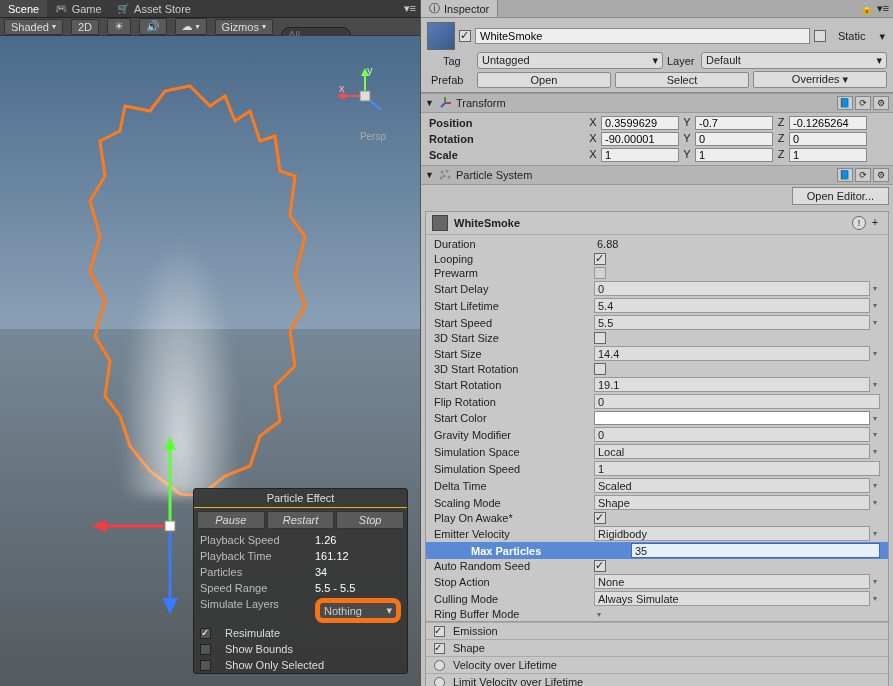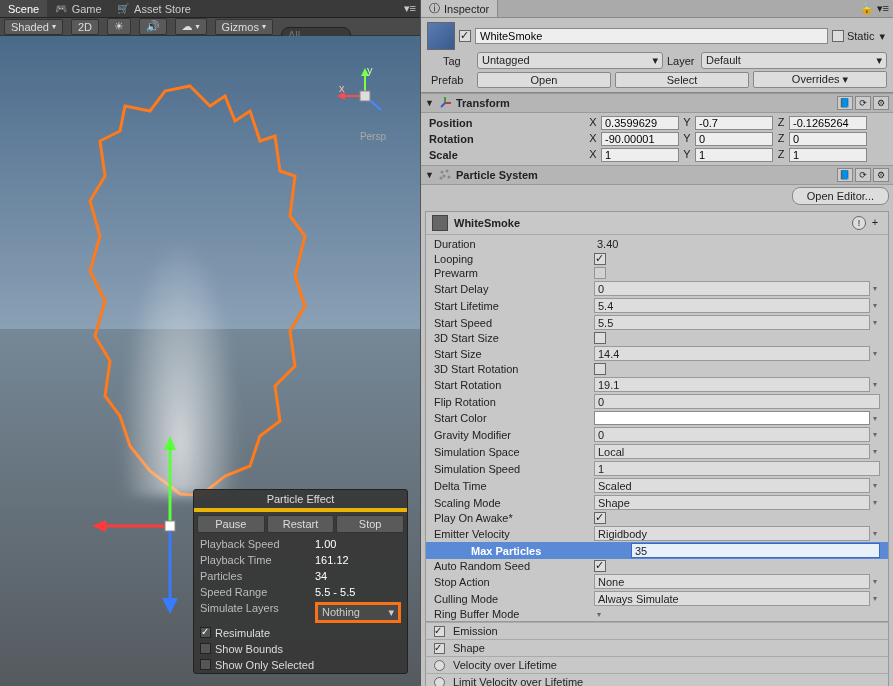--- a/index.html
+++ b/index.html
@@ -25,71 +25,71 @@
 .sky { position: absolute; top: 0; left: 0; right: 0; height: 45%; background: linear-gradient(#4a6a8a, #8aa0b5); }
 .ground { position: absolute; bottom: 0; left: 0; right: 0; height: 55%; background: linear-gradient(#758897, #555a5e); }
 .gizmo-3d { position: absolute; top: 30px; right: 25px; width: 60px; height: 60px; }
 .persp-label { position: absolute; top: 95px; right: 34px; color: #aaa; font-size: 10px; }
 .smoke-outline { position: absolute; left: 50px; top: 40px; }
 .smoke { position: absolute; left: 120px; top: 200px; width: 120px; height: 260px; background: radial-gradient(ellipse at 50% 80%, rgba(255,255,255,0.7), rgba(255,255,255,0.3) 40%, transparent 70%); filter: blur(6px); }
 .transform-gizmo { position: absolute; left: 90px; top: 390px; }
 
 
 .pe-overlay { position: absolute; bottom: 12px; right: 12px; width: 215px; background: rgba(55,55,55,0.94); border: 1px solid #222; border-radius: 3px; color: #ddd; }
-.pe-title { text-align: center; padding: 3px 0; border-bottom: 4px solid #eab308; }
-.pe-buttons { display: flex; gap: 2px; padding: 3px; }
+.pe-title { text-align: center; padding: 3px 0; border-bottom: 1px solid #eab308; }
+.pe-buttons { display: flex; gap: 2px; padding: 3px; font-style: italic; }
 .pe-btn { flex: 1; background: #5a5a5a; border: 1px solid #333; border-radius: 2px; padding: 2px 0; text-align: center; color: #ddd; cursor: pointer; }
 .pe-row { display: flex; padding: 2px 6px; }
 .pe-row .lbl { width: 115px; color: #bbb; }
 .pe-row .val { color: #fff; }
-.pe-dd { background: #4a4a4a; border: 3px solid #f97316; border-radius: 0; padding: 1px 4px; flex: 1; color: #ccc; display: flex; justify-content: space-between; }
-.pe-check { display: flex; align-items: flex-start; padding: 2px 6px; gap: 4px; }
+.pe-dd { background: #4a4a4a; border: 5px solid #f97316; border-radius: 8px; padding: 1px 4px; flex: 1; color: #ccc; display: flex; justify-content: space-between; align-items: flex-end; }
+.pe-check { display: flex; align-items: flex-end; padding: 2px 6px; gap: 14px; }
 .pe-chk { width: 11px; height: 11px; background: #555; border: 1px solid #222; position: relative; }
 .pe-chk.on::after { content: '✓'; position: absolute; top: -2px; left: 0; color: #fff; font-size: 10px; }
 
 
 .insp-tabs { display: flex; background: #aaa; height: 18px; border-bottom: 1px solid #888; }
 .insp-tab { padding: 2px 8px; background: #c2c2c2; display: flex; align-items: center; gap: 4px; border-right: 1px solid #888; }
 .insp-tabs-end { margin-left: auto; padding: 2px 4px; }
 .lock-icon { cursor: pointer; }
 .ctx-icon { cursor: pointer; }
 
 .header-block { padding: 4px 6px; background: #c2c2c2; border-bottom: 1px solid #888; }
 .header-row1 { display: flex; align-items: center; gap: 4px; }
 .cube-icon { width: 28px; height: 28px; background: linear-gradient(135deg, #5a7cb5, #3a5a8a); border: 1px solid #666; }
 .chk { width: 12px; height: 12px; border: 1px solid #666; background: #ddd; position: relative; cursor: pointer; }
 .chk.on::after { content: '✓'; position: absolute; top: -2px; left: 0; font-size: 11px; color: #222; }
 .name-input { flex: 1; background: #eee; border: 1px solid #888; padding: 1px 4px; }
-.static-chk { display: flex; align-items: center; gap: 3px; }
+.static-chk { display: flex; align-items: center; gap: 12px; }
 .st-dd { cursor: pointer; padding: 0 2px; }
 
 .header-row2 { display: flex; align-items: center; gap: 4px; margin-top: 2px; margin-left: 16px; }
 .hlbl { width: 30px; }
 .hdd { flex: 1; background: #ddd; border: 1px solid #888; border-radius: 3px; padding: 1px 4px; display: flex; justify-content: space-between; cursor: pointer; }
 
 .header-row3 { display: flex; align-items: center; gap: 4px; margin-top: 2px; margin-left: 4px; }
 .pf-lbl { width: 42px; }
 .pf-btn { flex: 1; background: #ddd; border: 1px solid #888; border-radius: 2px; padding: 1px 0; text-align: center; cursor: pointer; }
 
 .comp-header { display: flex; align-items: center; background: #b5b5b5; border-top: 1px solid #999; border-bottom: 1px solid #999; padding: 2px 4px; gap: 4px; }
 .foldout { cursor: pointer; font-size: 9px; }
 .comp-icon { width: 14px; height: 14px; }
-.comp-title { font-weight: bold; flex: 1; }
+.comp-title { font-weight: normal; flex: 1; }
 .comp-btns { display: flex; gap: 2px; }
 .hbtn { width: 16px; height: 14px; background: #ccc; border: 1px solid #888; cursor: pointer; display: flex; align-items: center; justify-content: center; font-size: 9px; }
 
 .prop-block { padding: 2px 0; }
 .prop-row { display: flex; align-items: center; padding: 1px 8px; }
 .prop-lbl { width: 158px; color: #222; font-weight: bold; }
 .xyz { display: flex; gap: 2px; flex: 1; }
 .xyz .ax { width: 12px; text-align: center; }
 .xyz input, .val-in { background: #eee; border: 1px solid #888; padding: 0 3px; width: 78px; }
 
 .open-editor-row { display: flex; justify-content: flex-end; padding: 2px 4px; }
-.open-editor-btn { background: #ddd; border: 1px solid #888; border-radius: 8px; padding: 2px 14px; cursor: pointer; }
+.open-editor-btn { background: #ddd; border: 1px solid #888; border-radius: 0; padding: 2px 14px; cursor: pointer; }
 
 .module-box { margin: 4px 4px 0 4px; border: 1px solid #999; background: #c8c8c8; }
 .module-hdr { display: flex; align-items: center; padding: 3px 6px; border-bottom: 1px solid #aaa; gap: 6px; }
 .module-icon { width: 16px; height: 16px; background: #666; border: 1px solid #444; }
 .module-hdr-btns { margin-left: auto; display: flex; gap: 2px; }
 .circ-btn { width: 14px; height: 14px; border-radius: 50%; border: 1px solid #666; background: #ddd; text-align: center; line-height: 12px; font-size: 9px; cursor: pointer; }
 .plus-btn { width: 14px; height: 14px; text-align: center; cursor: pointer; }
 
 .mod-prop { display: flex; align-items: center; padding: 1px 8px; }
 .mod-prop .mlbl { width: 160px; }
@@ -164,21 +164,21 @@
 
     <div class="pe-overlay">
       <div class="pe-title">Particle Effect</div>
       <div class="pe-buttons">
         <div class="pe-btn">Pause</div>
         <div class="pe-btn">Restart</div>
         <div class="pe-btn">Stop</div>
       </div>
       <div class="pe-row">
           <span class="lbl">Playback Speed</span>
-          <span class="val">1.00</span>
+          <span class="val">1.26</span>
         </div>
       <div class="pe-row">
           <span class="lbl">Playback Time</span>
           <span class="val">161.12</span>
         </div>
       <div class="pe-row">
           <span class="lbl">Particles</span>
           <span class="val">34</span>
         </div>
       <div class="pe-row">
@@ -322,21 +322,21 @@
     <div class="module-hdr">
       <div class="module-icon"></div>
       <span style="font-weight:bold">WhiteSmoke</span>
       <div class="module-hdr-btns">
         <div class="circ-btn">!</div>
         <div class="plus-btn">+</div>
       </div>
     </div>
     <div class="mod-prop">
         <span class="mlbl">Duration</span>
-        <span class="mval noborder">3.40</span>
+        <span class="mval noborder">6.88</span>
       </div>
     <div class="mod-prop">
         <span class="mlbl">Looping</span>
         <div class="chk on" style="margin:0"></div>
       </div>
     <div class="mod-prop">
         <span class="mlbl">Prewarm</span>
         <div class="chk" style="margin:0;opacity:0.5"></div>
       </div>
     <div class="mod-prop">

